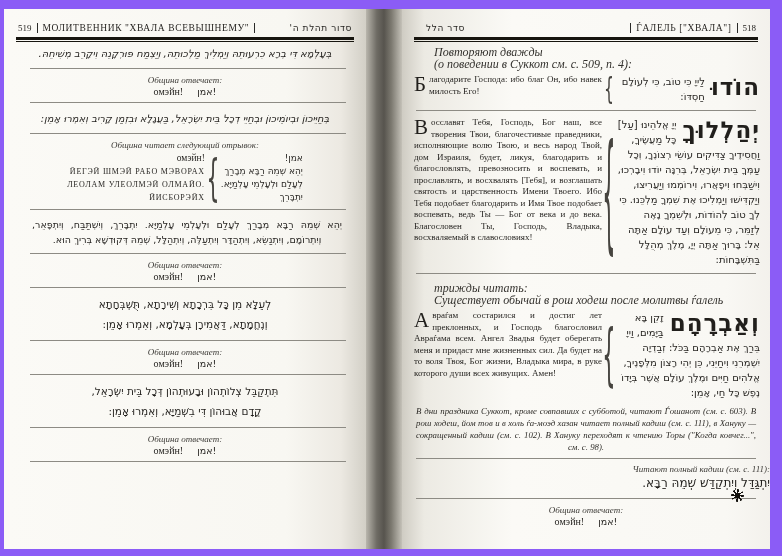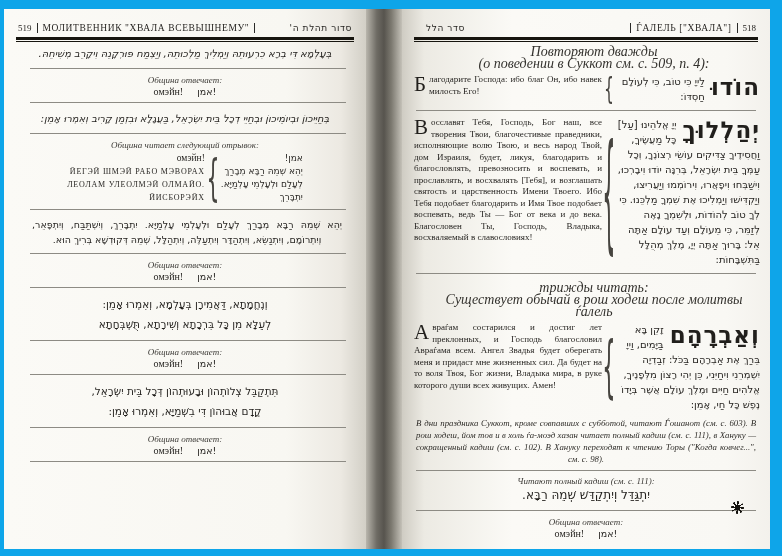--- a/index.html
+++ b/index.html
@@ -1,17 +1,17 @@
 <!DOCTYPE html>
 <html><head>
 <meta charset="utf-8">
 <style>
   * { margin:0; padding:0; box-sizing:border-box; }
   html,body { width:782px; height:556px; overflow:hidden; background:#0c0b09; }
-  .scan { position:relative; width:782px; height:556px; background:#0ea5e9;
+  .scan { position:relative; width:782px; height:556px; background:#8b5cf6;
           font-family:"Liberation Serif","DejaVu Serif",serif; color:#211f1c; }
   .page { position:absolute; top:9px; height:540px; overflow:hidden; }
   .page-left  { left:4px;  width:362px;
     background:linear-gradient(to right,#fbfaf6 0%,#f8f7f2 78%,#ece9e2 93%,#d2cfc6 100%); }
   .page-right { left:402px; width:368px;
     background:linear-gradient(to left,#f3f1ec 0%,#f9f8f4 12%,#fbfaf6 70%,#eceae3 94%,#cfccc3 100%); }
   .gutter { position:absolute; left:366px; top:9px; width:36px; height:540px;
     background:linear-gradient(to right,#b9b6ad 0%,#6e6b64 30%,#57544e 50%,#7b786f 70%,#c4c1b8 100%); }
 
   
@@ -48,36 +48,36 @@
   .t-cyr { text-align:right; }
   .t-cyr div { font-size:8px; letter-spacing:.8px; line-height:13px; }
   .t-cyr div:first-child { font-size:9.5px; letter-spacing:0; }
   .t-heb { text-align:right; direction:rtl; font-family:"DejaVu Sans",sans-serif; }
   .t-heb div { font-size:9px; line-height:13px; }
   .brace { font-family:"DejaVu Sans",sans-serif; color:#46443f; display:flex;
            align-items:center; justify-content:center; }
   .t-brace { width:16px; font-size:34px; transform:scaleY(1.45) scaleX(.6); }
 
   
-  .note-center { text-align:center; font-style:italic; font-size:14px; line-height:12px;
+  .note-center { font-style:italic; font-size:12px; line-height:12px;
                  color:#34322e; padding:4px 16px 2px 32px; }
   .block { display:flex; padding:2px 10px 2px 12px; }
   .rus { width:188px; font-size:9px; line-height:11.5px; text-align:justify; }
   .dropcap { float:left; font-size:21px; line-height:19px; padding:1px 3px 0 0; }
   .bl-brace { width:14px; }
   .hebcol { flex:1; direction:rtl; font-family:"DejaVu Sans",sans-serif;
             font-size:10px; line-height:15px; text-align:right; }
   .bigword { float:right; font-size:23px; font-weight:bold; line-height:26px; margin-left:6px;
              letter-spacing:1px; }
   .b2 { font-size:38px; transform:scaleY(3.4) scaleX(.55); }
   .b1 { font-size:26px; transform:scaleY(1.15) scaleX(.6); }
   .b3 { font-size:38px; transform:scaleY(1.8) scaleX(.55); }
   .note-just { font-style:italic; font-size:8.8px; line-height:12px; text-align:justify;
                text-align-last:center; padding:3px 14px 1px 14px; color:#2e2c28; }
-  .kad-row { position:relative; text-align:center; padding:1px 0 2px 0; }
+  .kad-row { position:relative; text-align:right; padding:1px 0 2px 0; }
   .kad-heb { direction:rtl; font-family:"DejaVu Sans",sans-serif; font-size:12px; line-height:18px; }
   .star { position:absolute; right:26px; top:26px; width:13px; height:13px; border-radius:50%;
           background:
             radial-gradient(circle at center,#14120e 0 31%,transparent 32%),
             repeating-conic-gradient(#14120e 0deg 15deg,transparent 15deg 45deg); }
 </style>
 </head>
 <body>
 
 <div class="scan">
@@ -129,22 +129,22 @@
     <div class="rule"></div>
     <div class="resp">
       <div class="resp-label">Община отвечает:</div>
       <div class="resp-ans">
         <span>омэйн!</span><span class="heb">אמן!</span>
       </div>
     </div>
     <div class="rule"></div>
 
     <div style="padding:2px 0;">
+      <div class="heb-cent">לְעֵלָּא מִן כָּל בִּרְכָתָא וְשִׁירָתָא, תֻּשְׁבְּחָתָא</div>
       <div class="heb-cent">וְנֶחֱמָתָא, דַּאֲמִירָן בְּעָלְמָא, וְאִמְרוּ אָמֵן:</div>
-      <div class="heb-cent">לְעֵלָּא מִן כָּל בִּרְכָתָא וְשִׁירָתָא, תֻּשְׁבְּחָתָא</div>
     </div>
 
     <div class="rule"></div>
     <div class="resp">
       <div class="resp-label">Община отвечает:</div>
       <div class="resp-ans">
         <span>омэйн!</span><span class="heb">אמן!</span>
       </div>
     </div>
     <div class="rule"></div>

